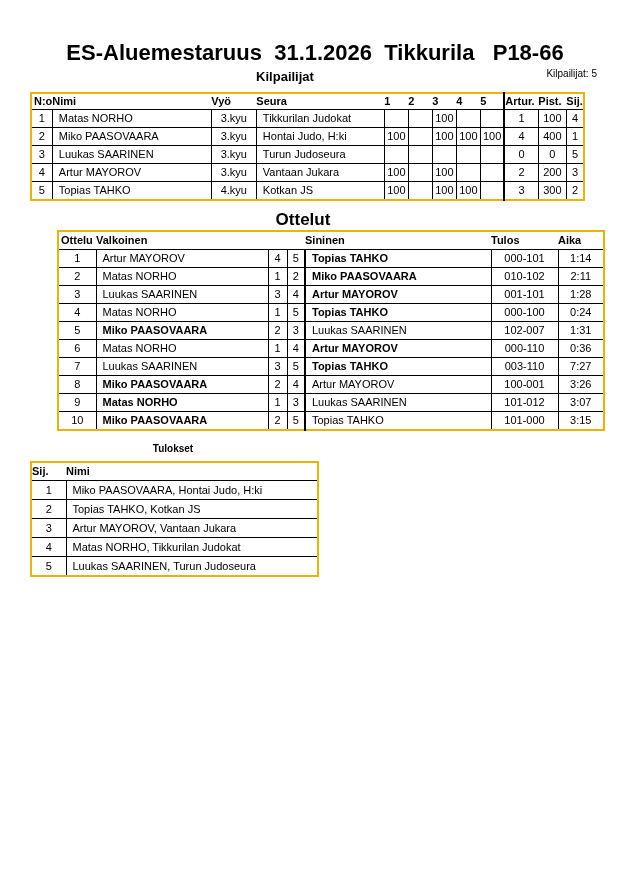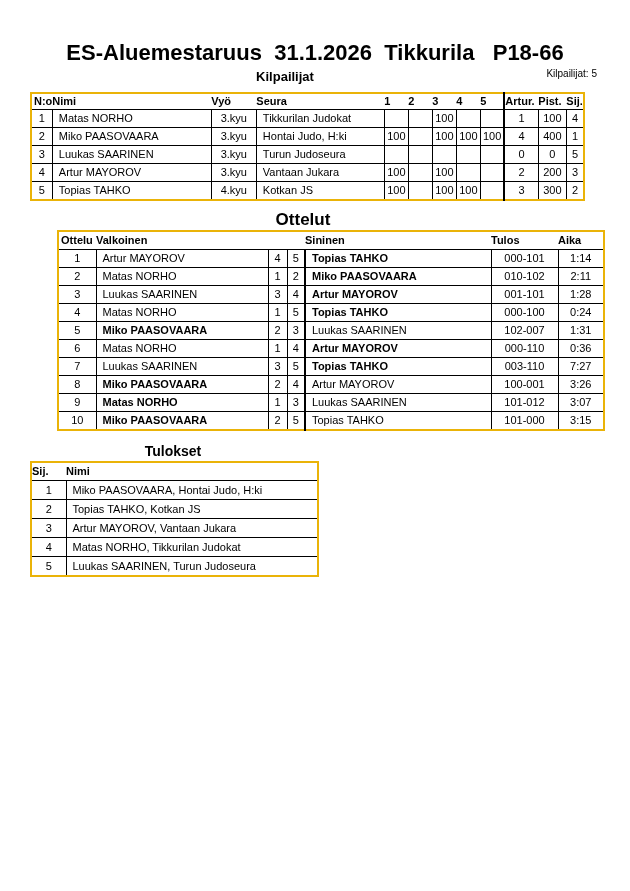--- a/index.html
+++ b/index.html
@@ -3,21 +3,21 @@
 <meta charset="utf-8">
 <style>
   html,body{margin:0;padding:0;background:#fff;}
   .page{position:relative;width:630px;height:891px;background:#ffffff;
         font-family:"Liberation Sans",sans-serif;color:#000;overflow:hidden;}
   .main-title{position:absolute;top:40px;left:0;width:630px;text-align:center;
         font-size:22px;font-weight:bold;white-space:pre;}
   .sec-title{position:absolute;transform:translateX(-50%);font-weight:bold;white-space:pre;}
   .sub1{top:69px;left:285px;font-size:13px;}
   .sub2{top:210px;left:303px;font-size:17px;}
-  .sub3{top:443px;left:173px;font-size:14px;}
+  .sub3{top:443px;left:173px;font-size:10px;}
   .count{position:absolute;top:68px;right:33px;font-size:10px;}
   table.sheet{border-collapse:collapse;table-layout:fixed;border:2px solid #eab308;
         position:absolute;background:#fff;}
   .t1{left:30px;top:92px;}
   .t2{left:30px;top:230px;margin-left:27px;}
   .t3{left:30px;top:461px;}
   .sheet th{font-size:11px;font-weight:bold;border:0;border-bottom:1px solid #000;
         padding:0;height:15px;line-height:15px;white-space:nowrap;text-align:left;}
   .t2 th{height:17px;line-height:17px;}
   .t3 th{height:17px;line-height:17px;}

